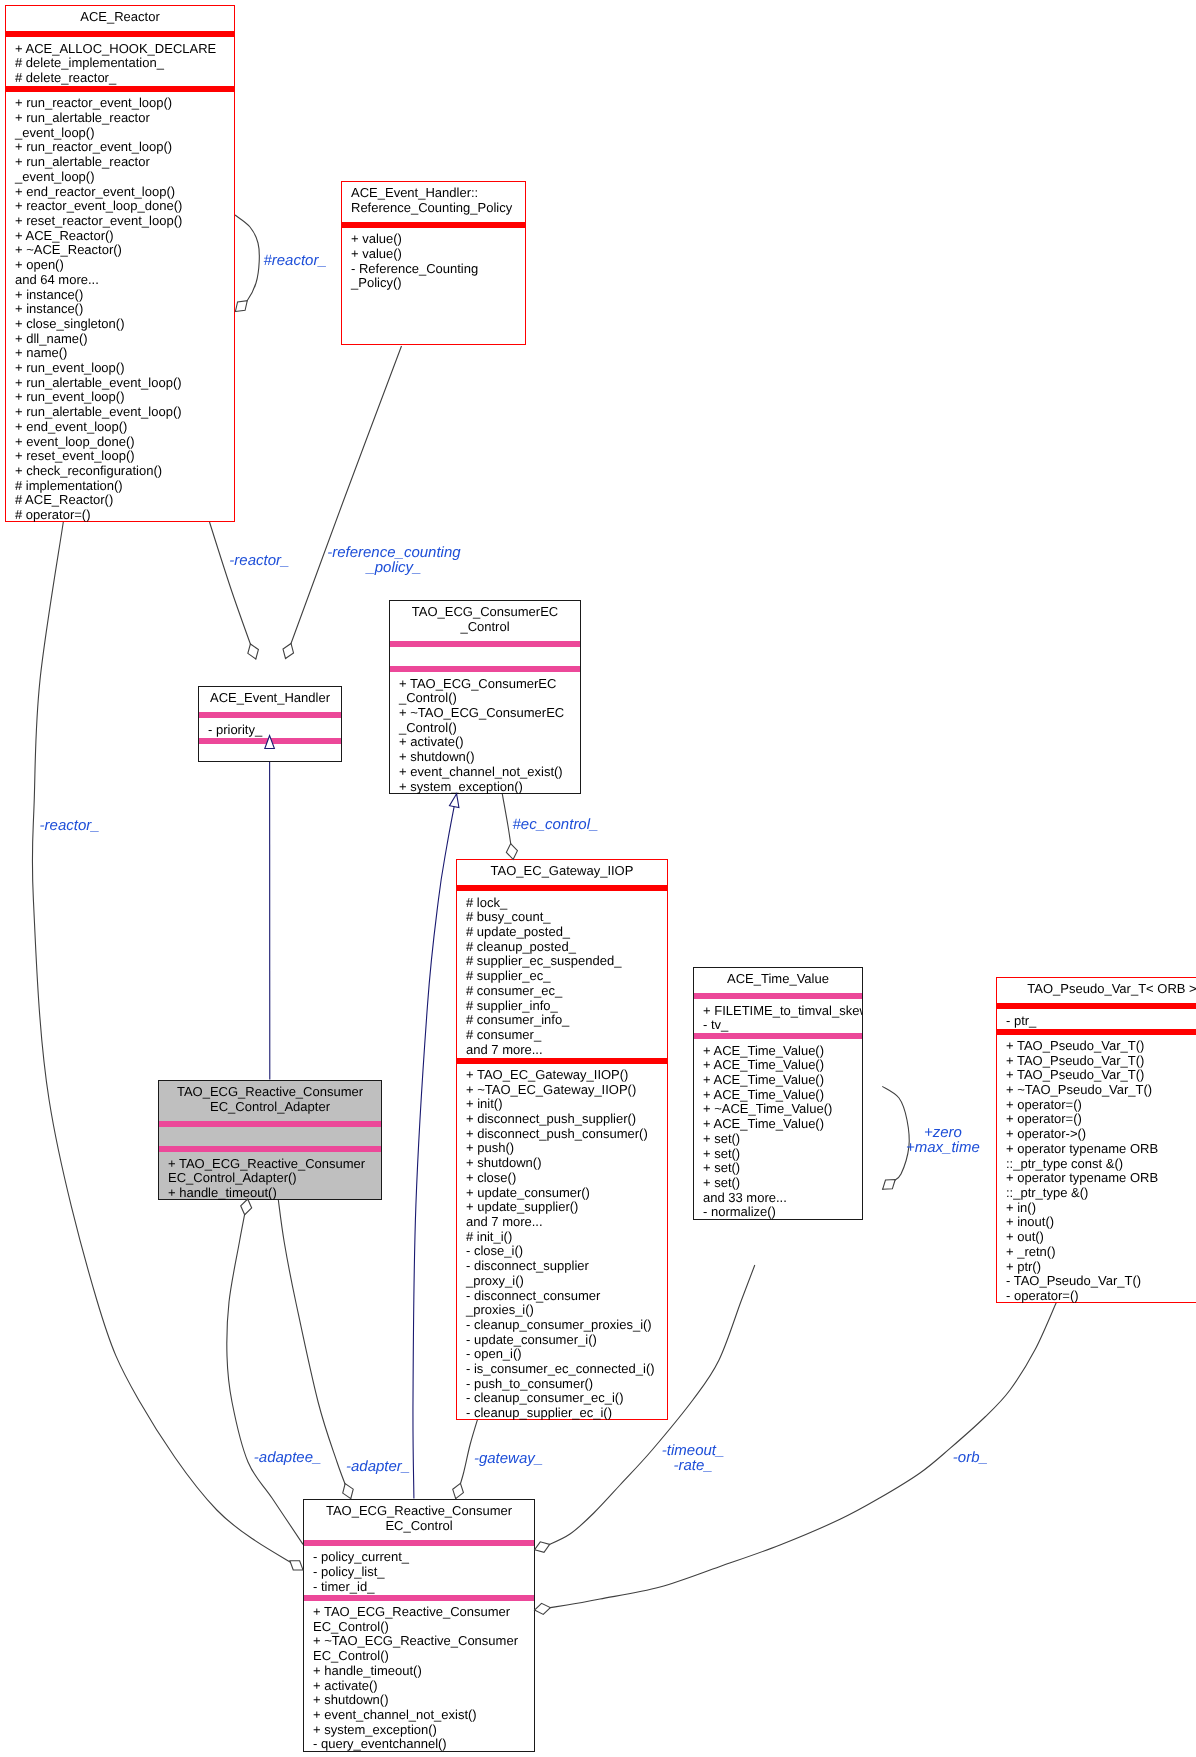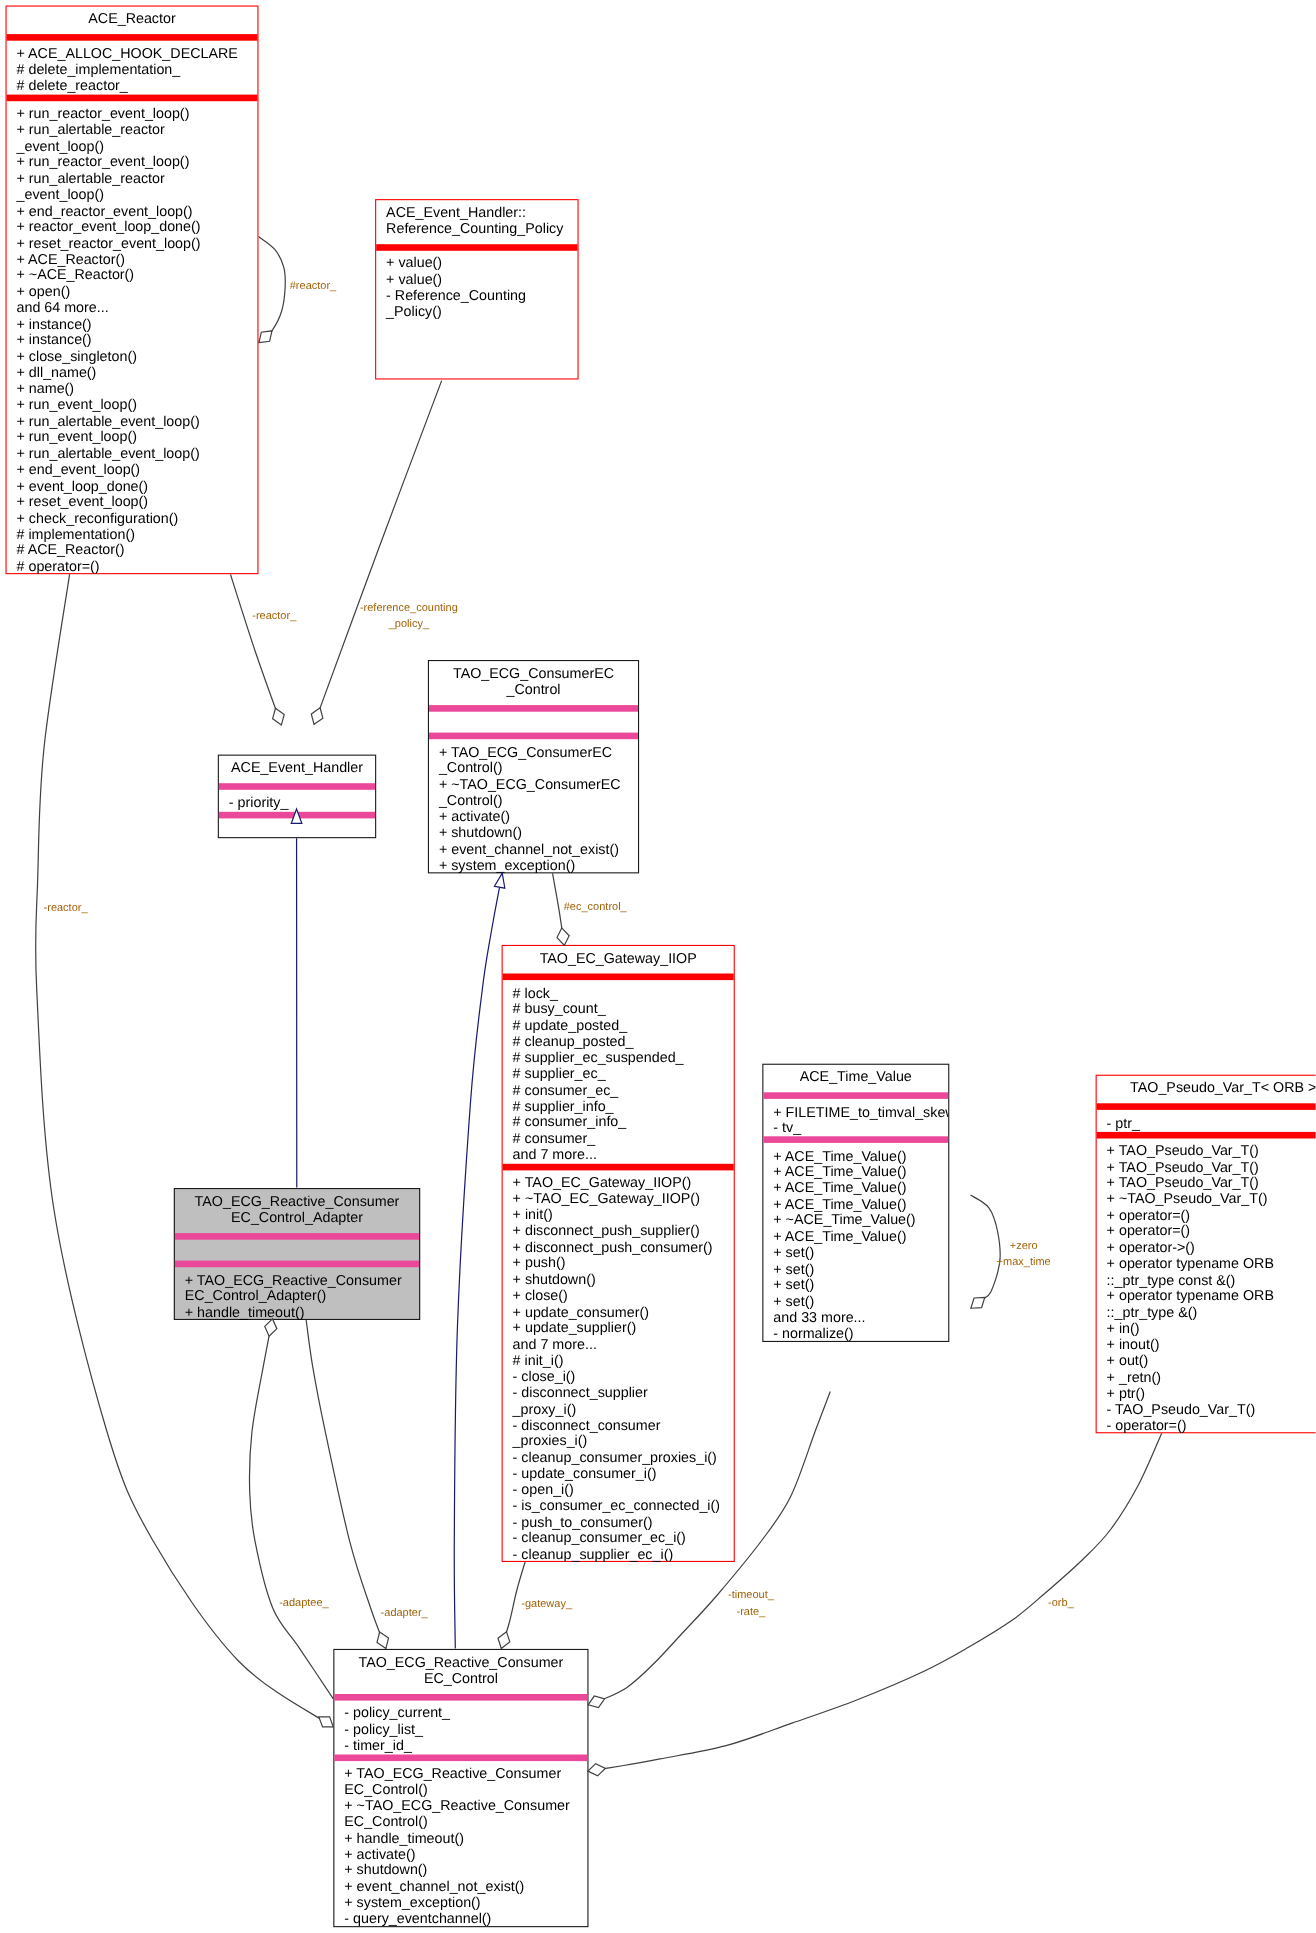--- a/index.html
+++ b/index.html
@@ -12,22 +12,22 @@
   .node{position:absolute;box-sizing:border-box;border:1px solid #1a1a1a;background:#ffffff;
         z-index:5;}
   .node.highlight{border-color:#ff0000;}
   .node.focus{background:#bfbfbf;}
   .node .sec{box-sizing:border-box;overflow:hidden;padding-top:4.2px;}
   .node .sec + .sec{border-top:6px solid #ec4899;}
   .node.highlight .sec + .sec{border-top-color:#ff0000;}
   .node .sec.title{text-align:center;}
   .node .sec.body{text-align:left;padding-left:9px;}
   .ln{font-size:13px;line-height:14.7px;white-space:pre;color:#000000;}
-  .elabel{position:absolute;font-size:10px;line-height:14.7px;color:#a16207;
-          white-space:pre;z-index:6;}
+  .elabel{position:absolute;font-size:15px;line-height:14.7px;color:#1d4ed8;
+          white-space:pre;z-index:6;font-style:italic;}
 </style>
 </head>
 <body>
 
 <div id="stage">
  <svg class="layer" id="edges" viewBox="0 0 1196 1757" width="1196" height="1757">
    <path d="M235.0,215.0 C237.5,217.0 246.2,222.3 250.0,227.0 C253.8,231.7 256.5,237.3 258.0,243.0 C259.5,248.7 259.5,254.7 259.2,261.4 C258.9,268.1 258.0,276.4 256.0,283.0 C254.0,289.6 250.4,296.2 247.0,301.0 C243.6,305.8 237.3,309.8 235.4,311.5" fill="none" stroke="#404040" stroke-width="1.1"></path>
    <path d="M209.5,522.0 C213.2,533.7 224.3,569.2 232.0,592.0 C239.7,614.8 251.8,647.8 255.8,659.0" fill="none" stroke="#404040" stroke-width="1.1"></path>
    <path d="M401.5,346.0 C391.8,372.0 362.3,449.9 343.0,502.0 C323.7,554.1 295.1,632.4 285.5,658.5" fill="none" stroke="#404040" stroke-width="1.1"></path>
    <path d="M63.3,522.0 C59.4,548.3 44.8,634.0 40.0,680.0 C35.2,726.0 35.4,761.3 34.3,798.0 C33.2,834.7 30.9,849.7 33.4,900.0 C35.9,950.3 38.5,1033.3 49.1,1100.0 C59.7,1166.7 81.9,1250.0 96.8,1300.0 C111.7,1350.0 118.7,1365.0 138.7,1400.0 C158.7,1435.0 189.4,1481.7 216.8,1510.0 C244.2,1538.3 288.6,1559.9 303.0,1569.9" fill="none" stroke="#404040" stroke-width="1.1"></path>

